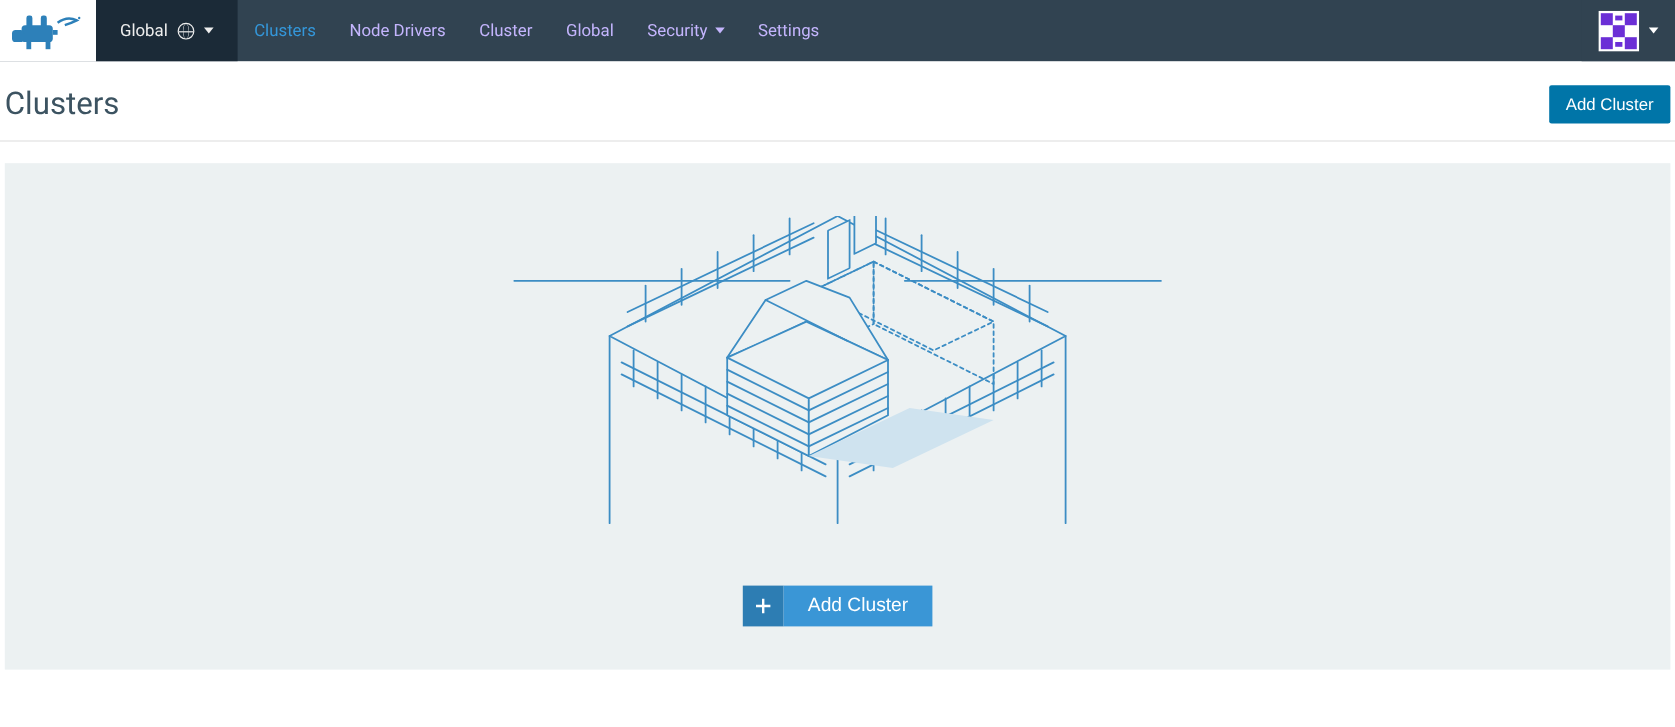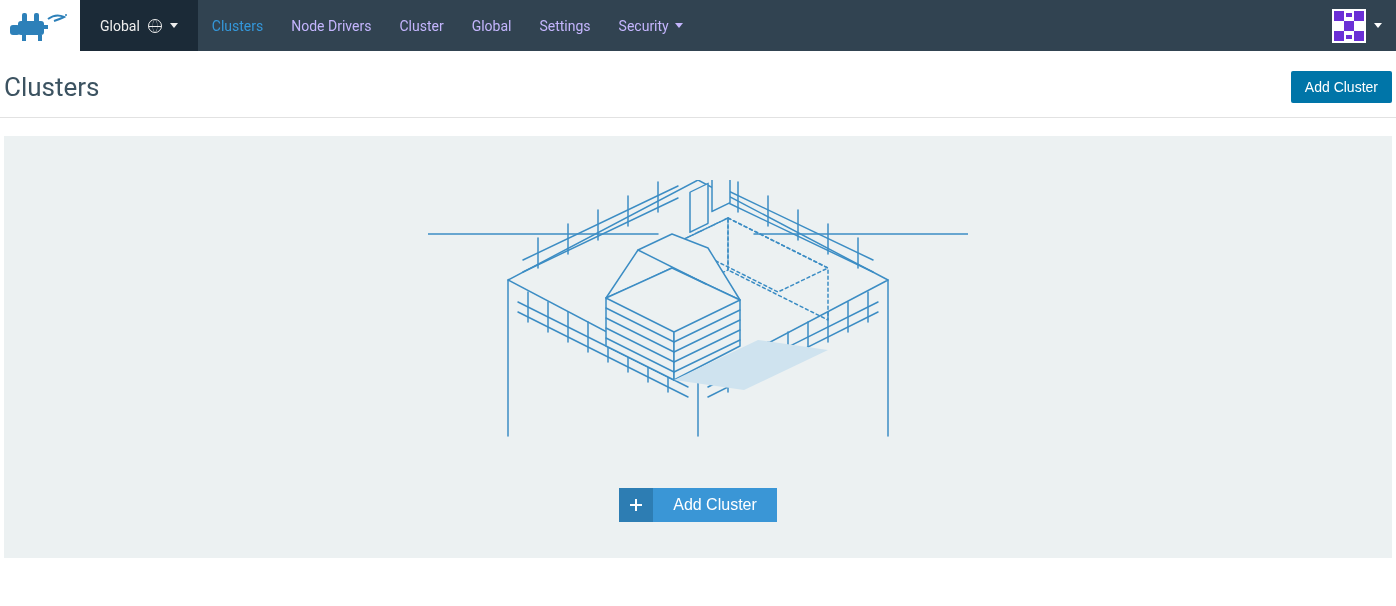--- a/index.html
+++ b/index.html
@@ -179,25 +179,25 @@
   <div class="nav-item">
     <span>Node Drivers</span>
   </div>
   <div class="nav-item">
     <span>Cluster</span>
   </div>
   <div class="nav-item">
     <span>Global</span>
   </div>
   <div class="nav-item">
-    <span>Settings</span>
-  </div>
-  <div class="nav-item">
     <span>Security</span>
     <span class="chev-down"></span>
+  </div>
+  <div class="nav-item">
+    <span>Settings</span>
   </div>
 
   <div class="nav-right">
     <svg class="avatar-icon" width="34" height="34" viewBox="0 0 34 34">
       <rect x="0" y="0" width="34" height="34" fill="#ffffff"></rect>
       <rect x="2" y="2" width="10" height="10" fill="#6b2fd6"></rect>
       <rect x="22" y="2" width="10" height="10" fill="#6b2fd6"></rect>
       <rect x="12" y="12" width="10" height="10" fill="#6b2fd6"></rect>
       <rect x="2" y="22" width="10" height="10" fill="#6b2fd6"></rect>
       <rect x="22" y="22" width="10" height="10" fill="#6b2fd6"></rect>

